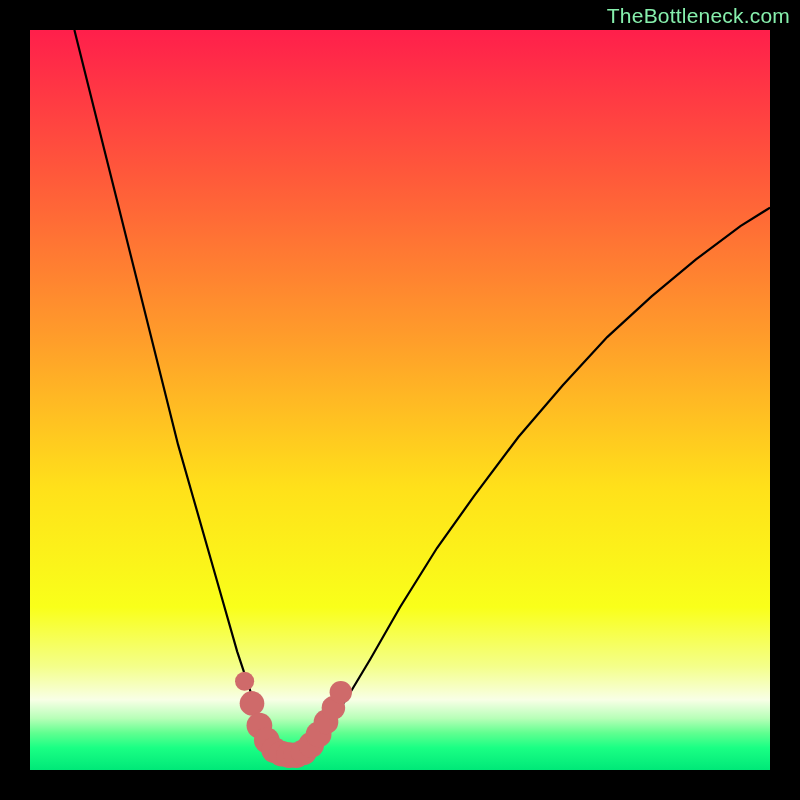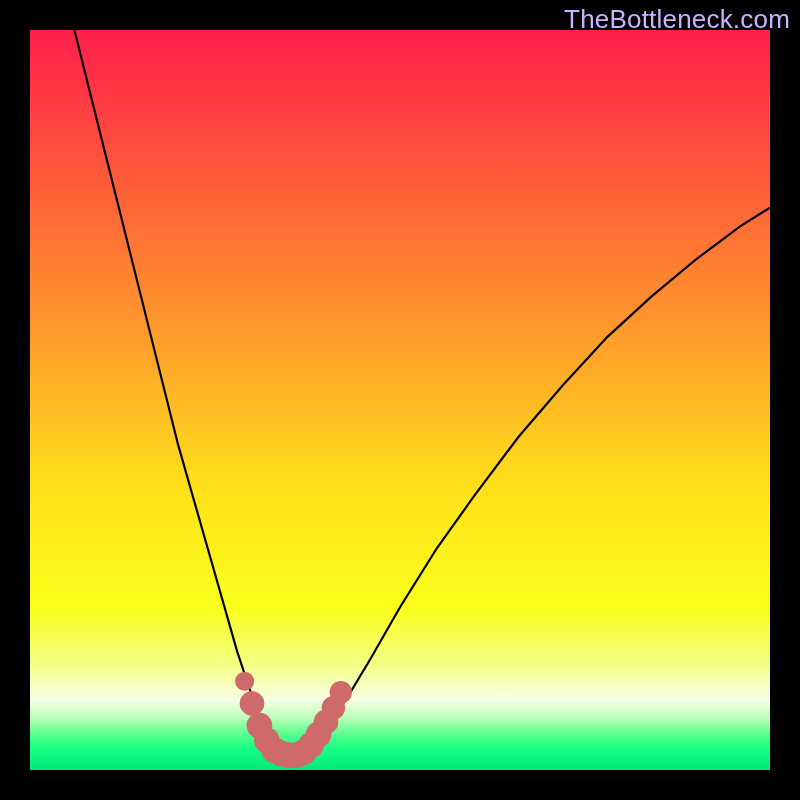--- a/index.html
+++ b/index.html
@@ -24,22 +24,22 @@
     top: 30px;
     left: 30px;
     width: 740px;
     height: 740px;
     overflow: hidden;
   }
   .watermark {
     position: absolute;
     top: 4px;
     right: 10px;
-    color: #c4b5fd;
-    font-size: 26px;
+    color: #86efac;
+    font-size: 21px;
     font-weight: 500;
     letter-spacing: 0.2px;
   }
   svg {
     display: block;
   }
 </style>
 </head>
 <body>
 

